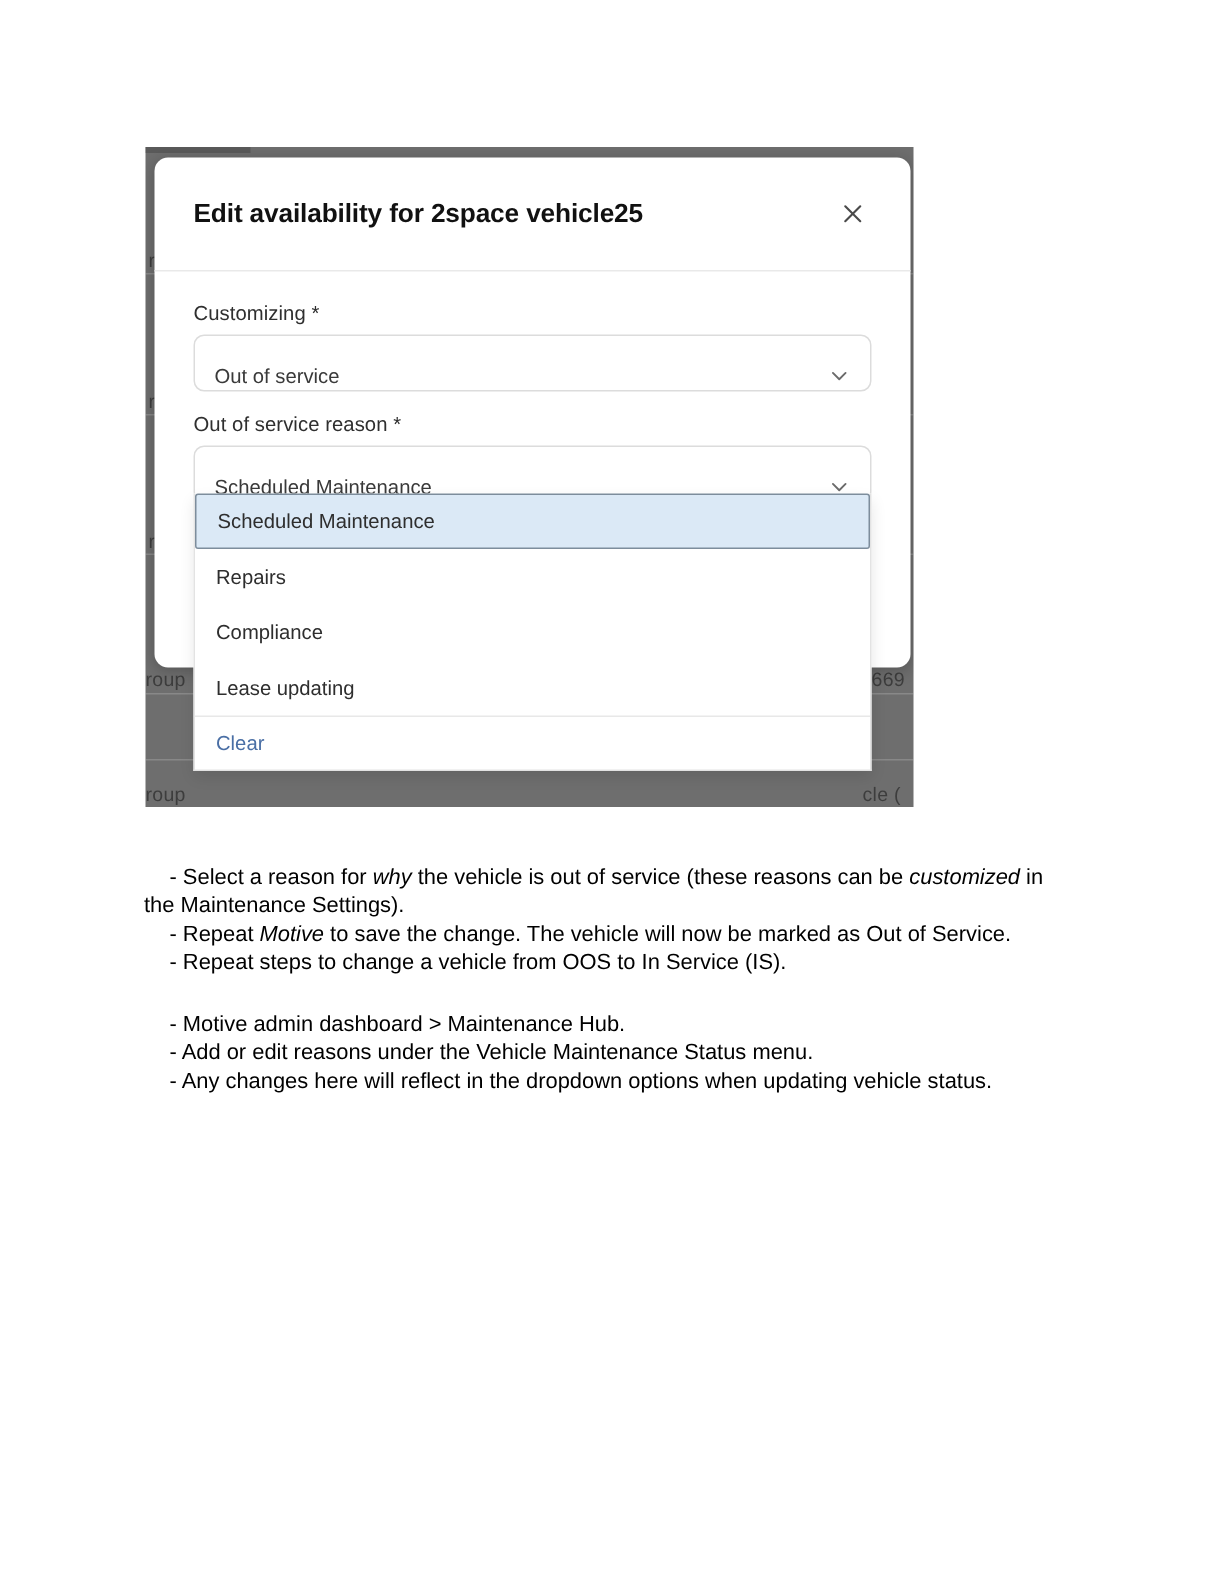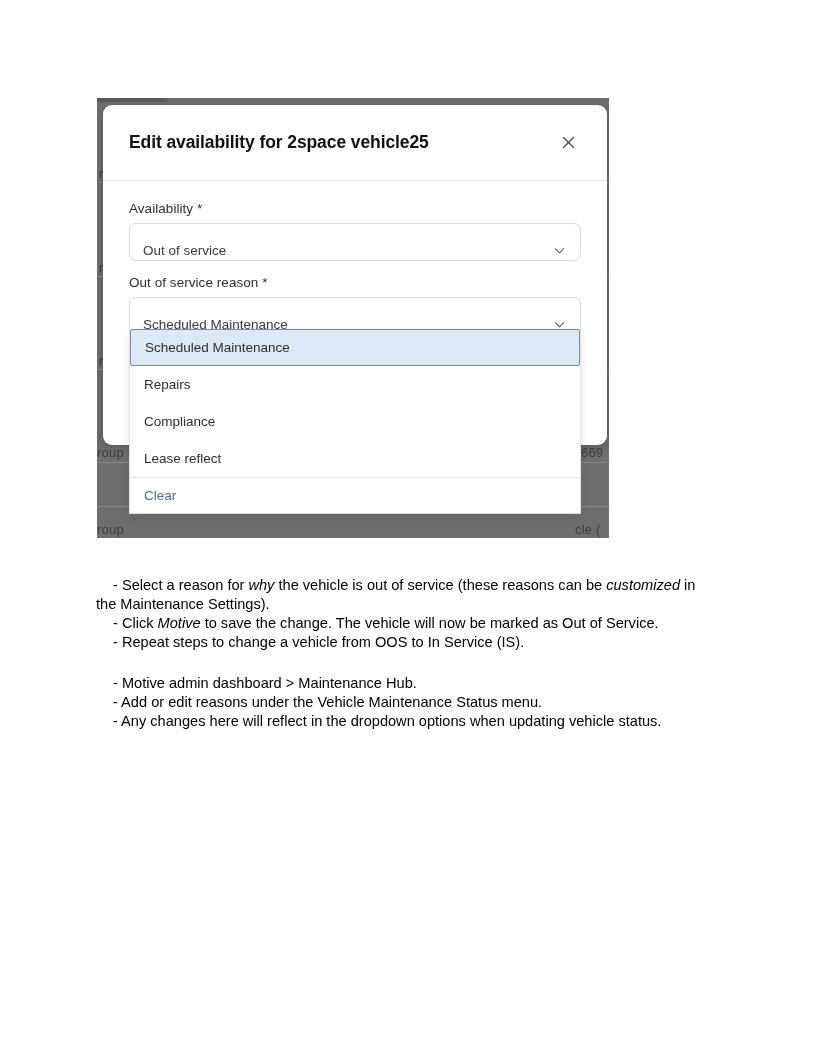--- a/index.html
+++ b/index.html
@@ -213,21 +213,21 @@
           <svg width="17" height="17" viewBox="0 0 17 17" fill="none" stroke="currentColor" stroke-width="1.4" stroke-linecap="round">
             <line x1="3.5" y1="3.5" x2="13.5" y2="13.5"></line>
             <line x1="13.5" y1="3.5" x2="3.5" y2="13.5"></line>
           </svg>
         </span>
       </div>
     </div>
 
     <div class="modal-body">
 
-      <div class="field-label">Availability *</div>
+      <div class="field-label">Customizing *</div>
       <div class="select-box">
         <span class="select-value">Out of service</span>
         <span class="chev">
           <svg width="15" height="15" viewBox="0 0 16 16" fill="none" stroke="currentColor" stroke-width="1.35" stroke-linecap="round" stroke-linejoin="round">
             <polyline points="3.5,6 8,10.5 12.5,6"></polyline>
           </svg>
         </span>
       </div>
 
       <div class="field-label">Out of service reason *</div>
@@ -237,35 +237,35 @@
           <svg width="15" height="15" viewBox="0 0 16 16" fill="none" stroke="currentColor" stroke-width="1.35" stroke-linecap="round" stroke-linejoin="round">
             <polyline points="3.5,6 8,10.5 12.5,6"></polyline>
           </svg>
         </span>
       </div>
 
       <div class="dropdown">
         <div class="dd-option selected">Scheduled Maintenance</div>
         <div class="dd-option">Repairs</div>
         <div class="dd-option">Compliance</div>
-        <div class="dd-option">Lease reflect</div>
+        <div class="dd-option">Lease updating</div>
         <div class="dd-footer">
           <span class="dd-clear">Clear</span>
         </div>
       </div>
 
     </div>
   </div>
 </div>
 
 <div class="prose">
 
   <p class="indent"><span>- Select a reason for </span><em>why</em><span> the vehicle is out of service (these reasons can be </span><em>customized</em><span> in the Maintenance Settings).</span></p>
 
-  <p class="indent"><span>- Click </span><em>Motive</em><span> to save the change. The vehicle will now be marked as Out of Service.</span></p>
+  <p class="indent"><span>- Repeat </span><em>Motive</em><span> to save the change. The vehicle will now be marked as Out of Service.</span></p>
 
   <p class="indent">- Repeat steps to change a vehicle from OOS to In Service (IS).</p>
 
   <div class="gap"></div>
 
 
   <p class="indent">- Motive admin dashboard &gt; Maintenance Hub.</p>
   <p class="indent">- Add or edit reasons under the Vehicle Maintenance Status menu.</p>
   <p class="indent">- Any changes here will reflect in the dropdown options when updating vehicle status.</p>
 

